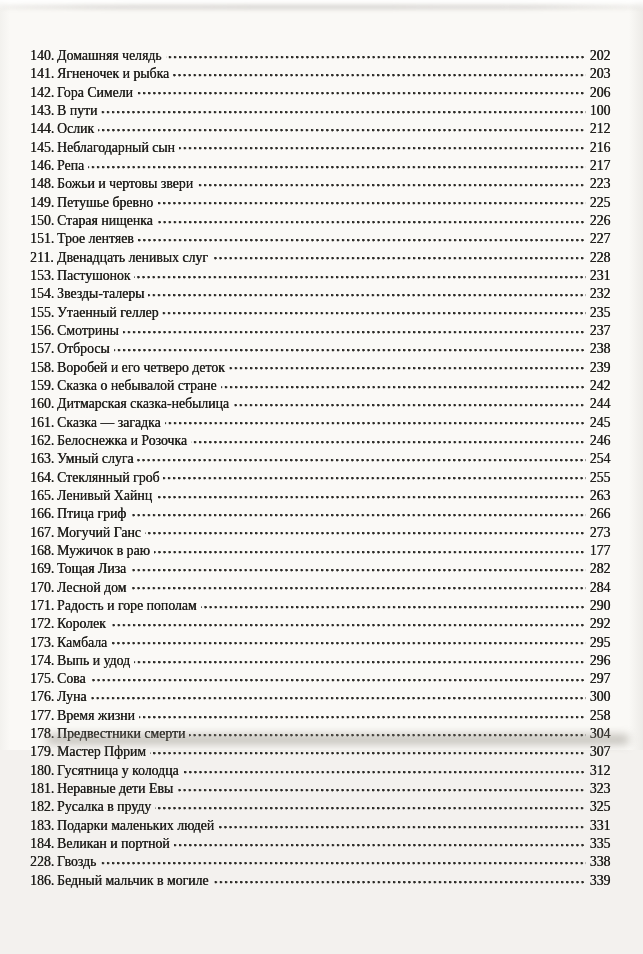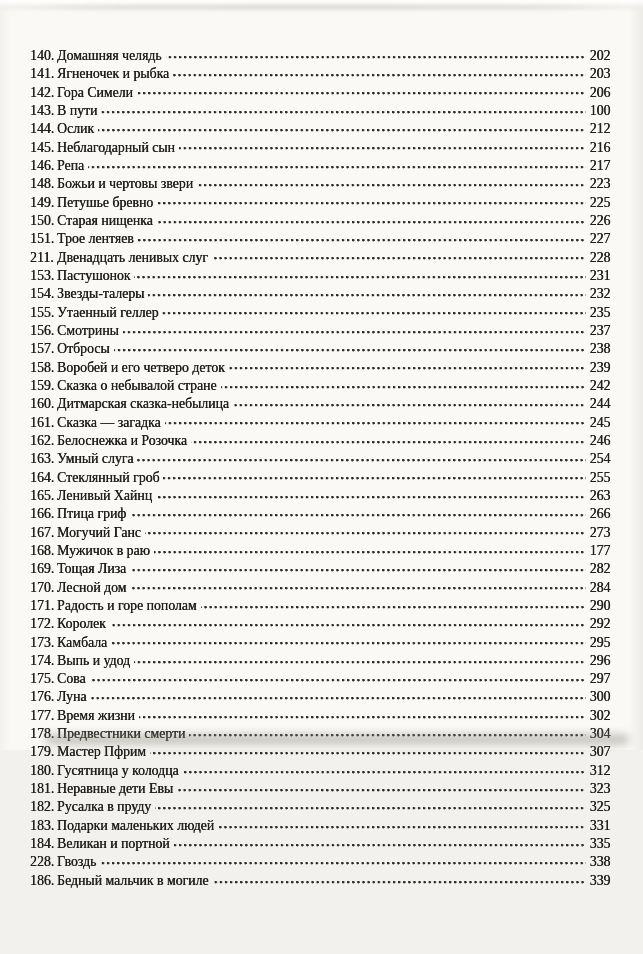--- a/index.html
+++ b/index.html
@@ -335,21 +335,21 @@
     <span class="num">176.</span>
     <span class="title">Луна</span>
     <span class="dots"></span>
     <span class="pagenum">300</span>
   </div>
 
   <div class="row">
     <span class="num">177.</span>
     <span class="title">Время жизни</span>
     <span class="dots"></span>
-    <span class="pagenum">302</span>
+    <span class="pagenum">258</span>
   </div>
 
   <div class="row">
     <span class="num">178.</span>
     <span class="title">Предвестники смерти</span>
     <span class="dots"></span>
     <span class="pagenum">304</span>
   </div>
 
   <div class="row">

